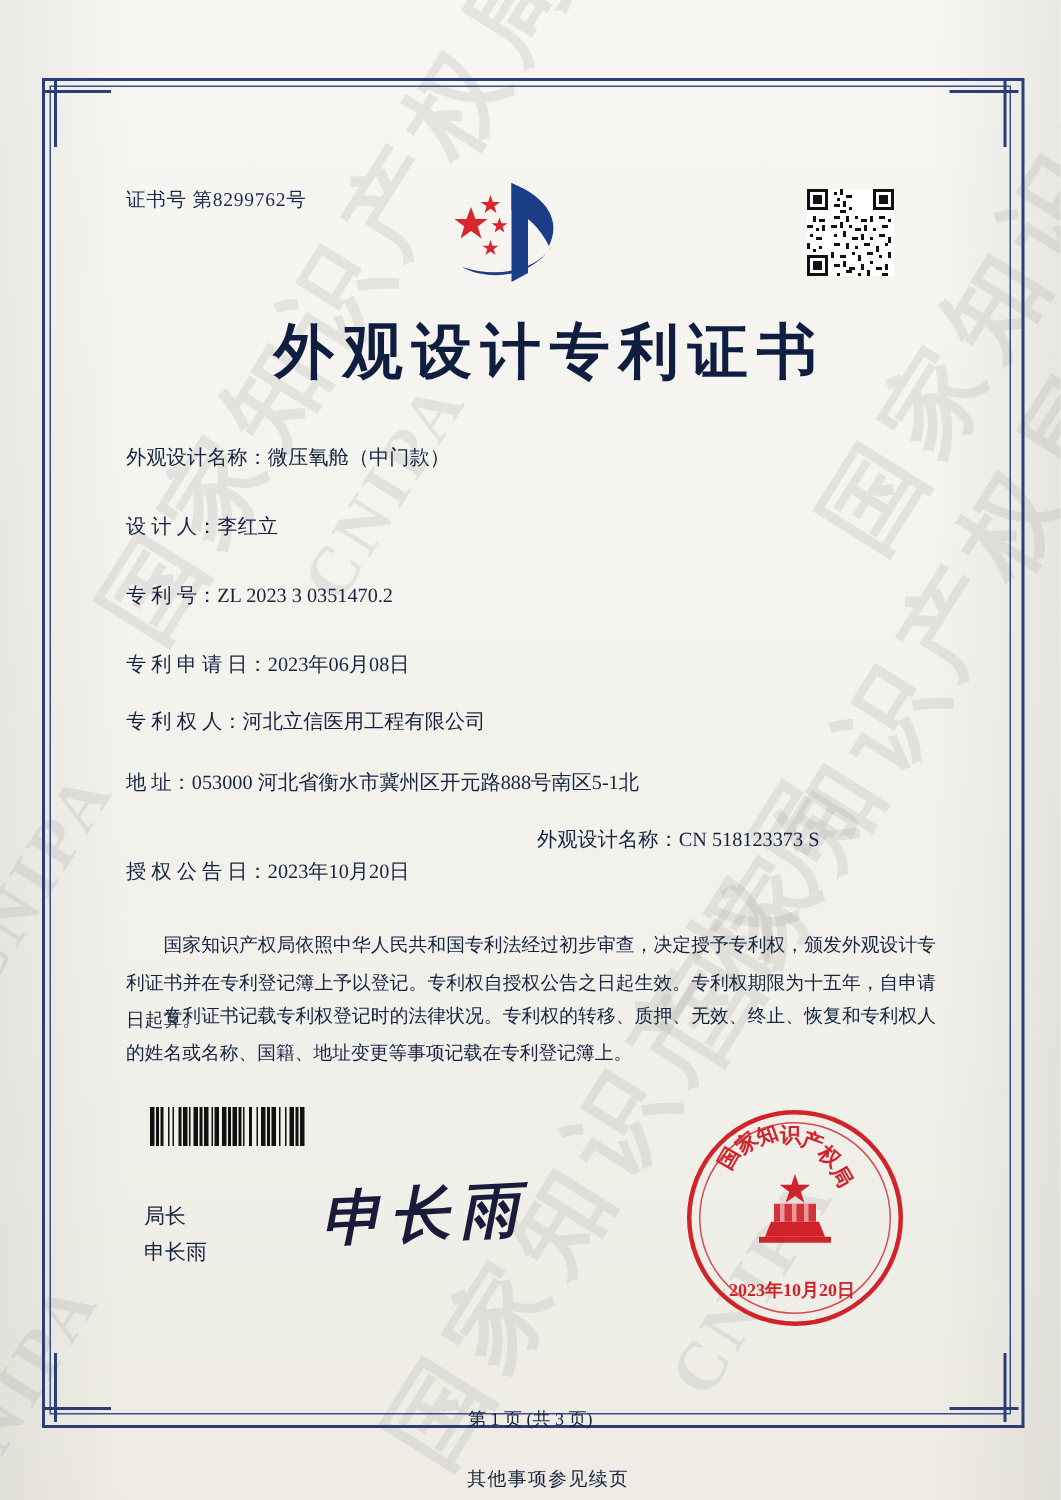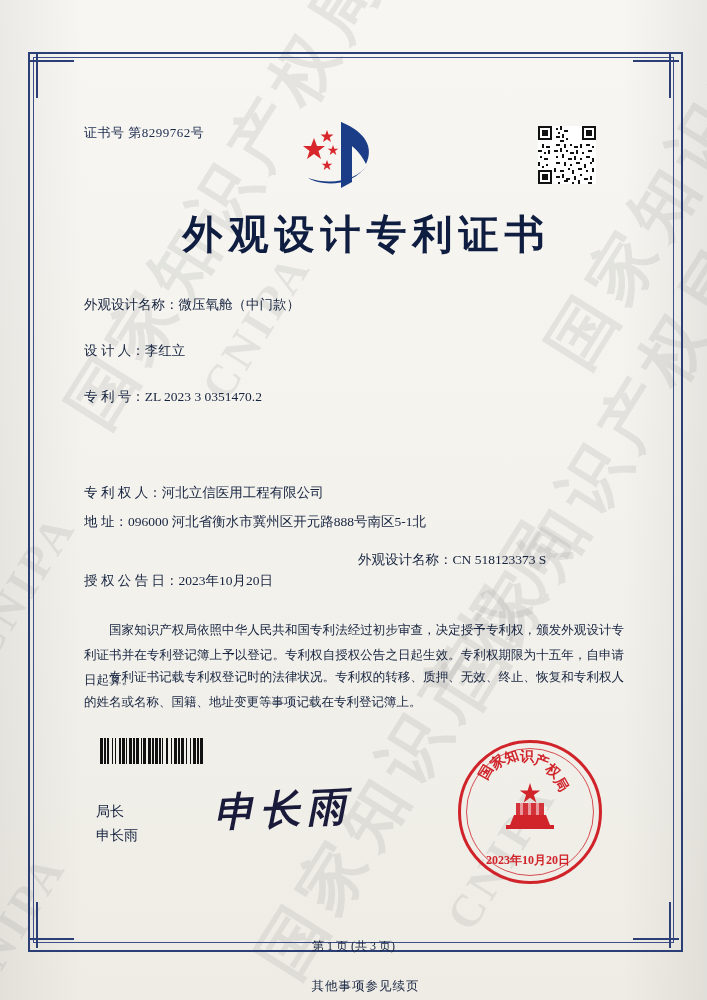--- a/index.html
+++ b/index.html
@@ -281,25 +281,28 @@
 
   <div class="field" style="top:296px;">
     <span class="flabel">外观设计名称：</span><span class="fvalue">微压氧舱（中门款）</span>
   </div>
   <div class="field" style="top:342px;">
     <span class="flabel">设    计    人：</span><span class="fvalue">李红立</span>
   </div>
   <div class="field" style="top:388px;">
     <span class="flabel">专    利    号：</span><span class="fvalue">ZL 2023 3 0351470.2</span>
   </div>
-  <div class="field" style="top:484px;">
+  <div class="field" style="top:434px;">
+    <span class="flabel">专 利 申 请 日：</span><span class="fvalue">2023年06月08日</span>
+  </div>
+  <div class="field" style="top:472px;">
     <span class="flabel">专 利 权 人：</span><span class="fvalue">河北立信医用工程有限公司</span>
   </div>
   <div class="field" style="top:513px;">
-    <span class="flabel">地          址：</span><span class="fvalue">096000 河北省衡水市冀州区开元路888号南区5-1北</span>
+    <span class="flabel">地          址：</span><span class="fvalue">053000 河北省衡水市冀州区开元路888号南区5-1北</span>
   </div>
   <div class="field" style="top:572px;width:270px;">
     <span class="flabel">授 权 公 告 日：</span><span class="fvalue">2023年10月20日</span>
   </div>
   <div class="field-right" style="left:358px;top:551px;">
     <span class="flabel">外观设计名称：</span><span class="fvalue">CN 518123373 S</span>
   </div>
 
   <div class="para" style="top:618px;">国家知识产权局依照中华人民共和国专利法经过初步审查，决定授予专利权，颁发外观设计专利证书并在专利登记簿上予以登记。专利权自授权公告之日起生效。专利权期限为十五年，自申请日起算。</div>
   <div class="para" style="top:665px;">专利证书记载专利权登记时的法律状况。专利权的转移、质押、无效、终止、恢复和专利权人的姓名或名称、国籍、地址变更等事项记载在专利登记簿上。</div>

